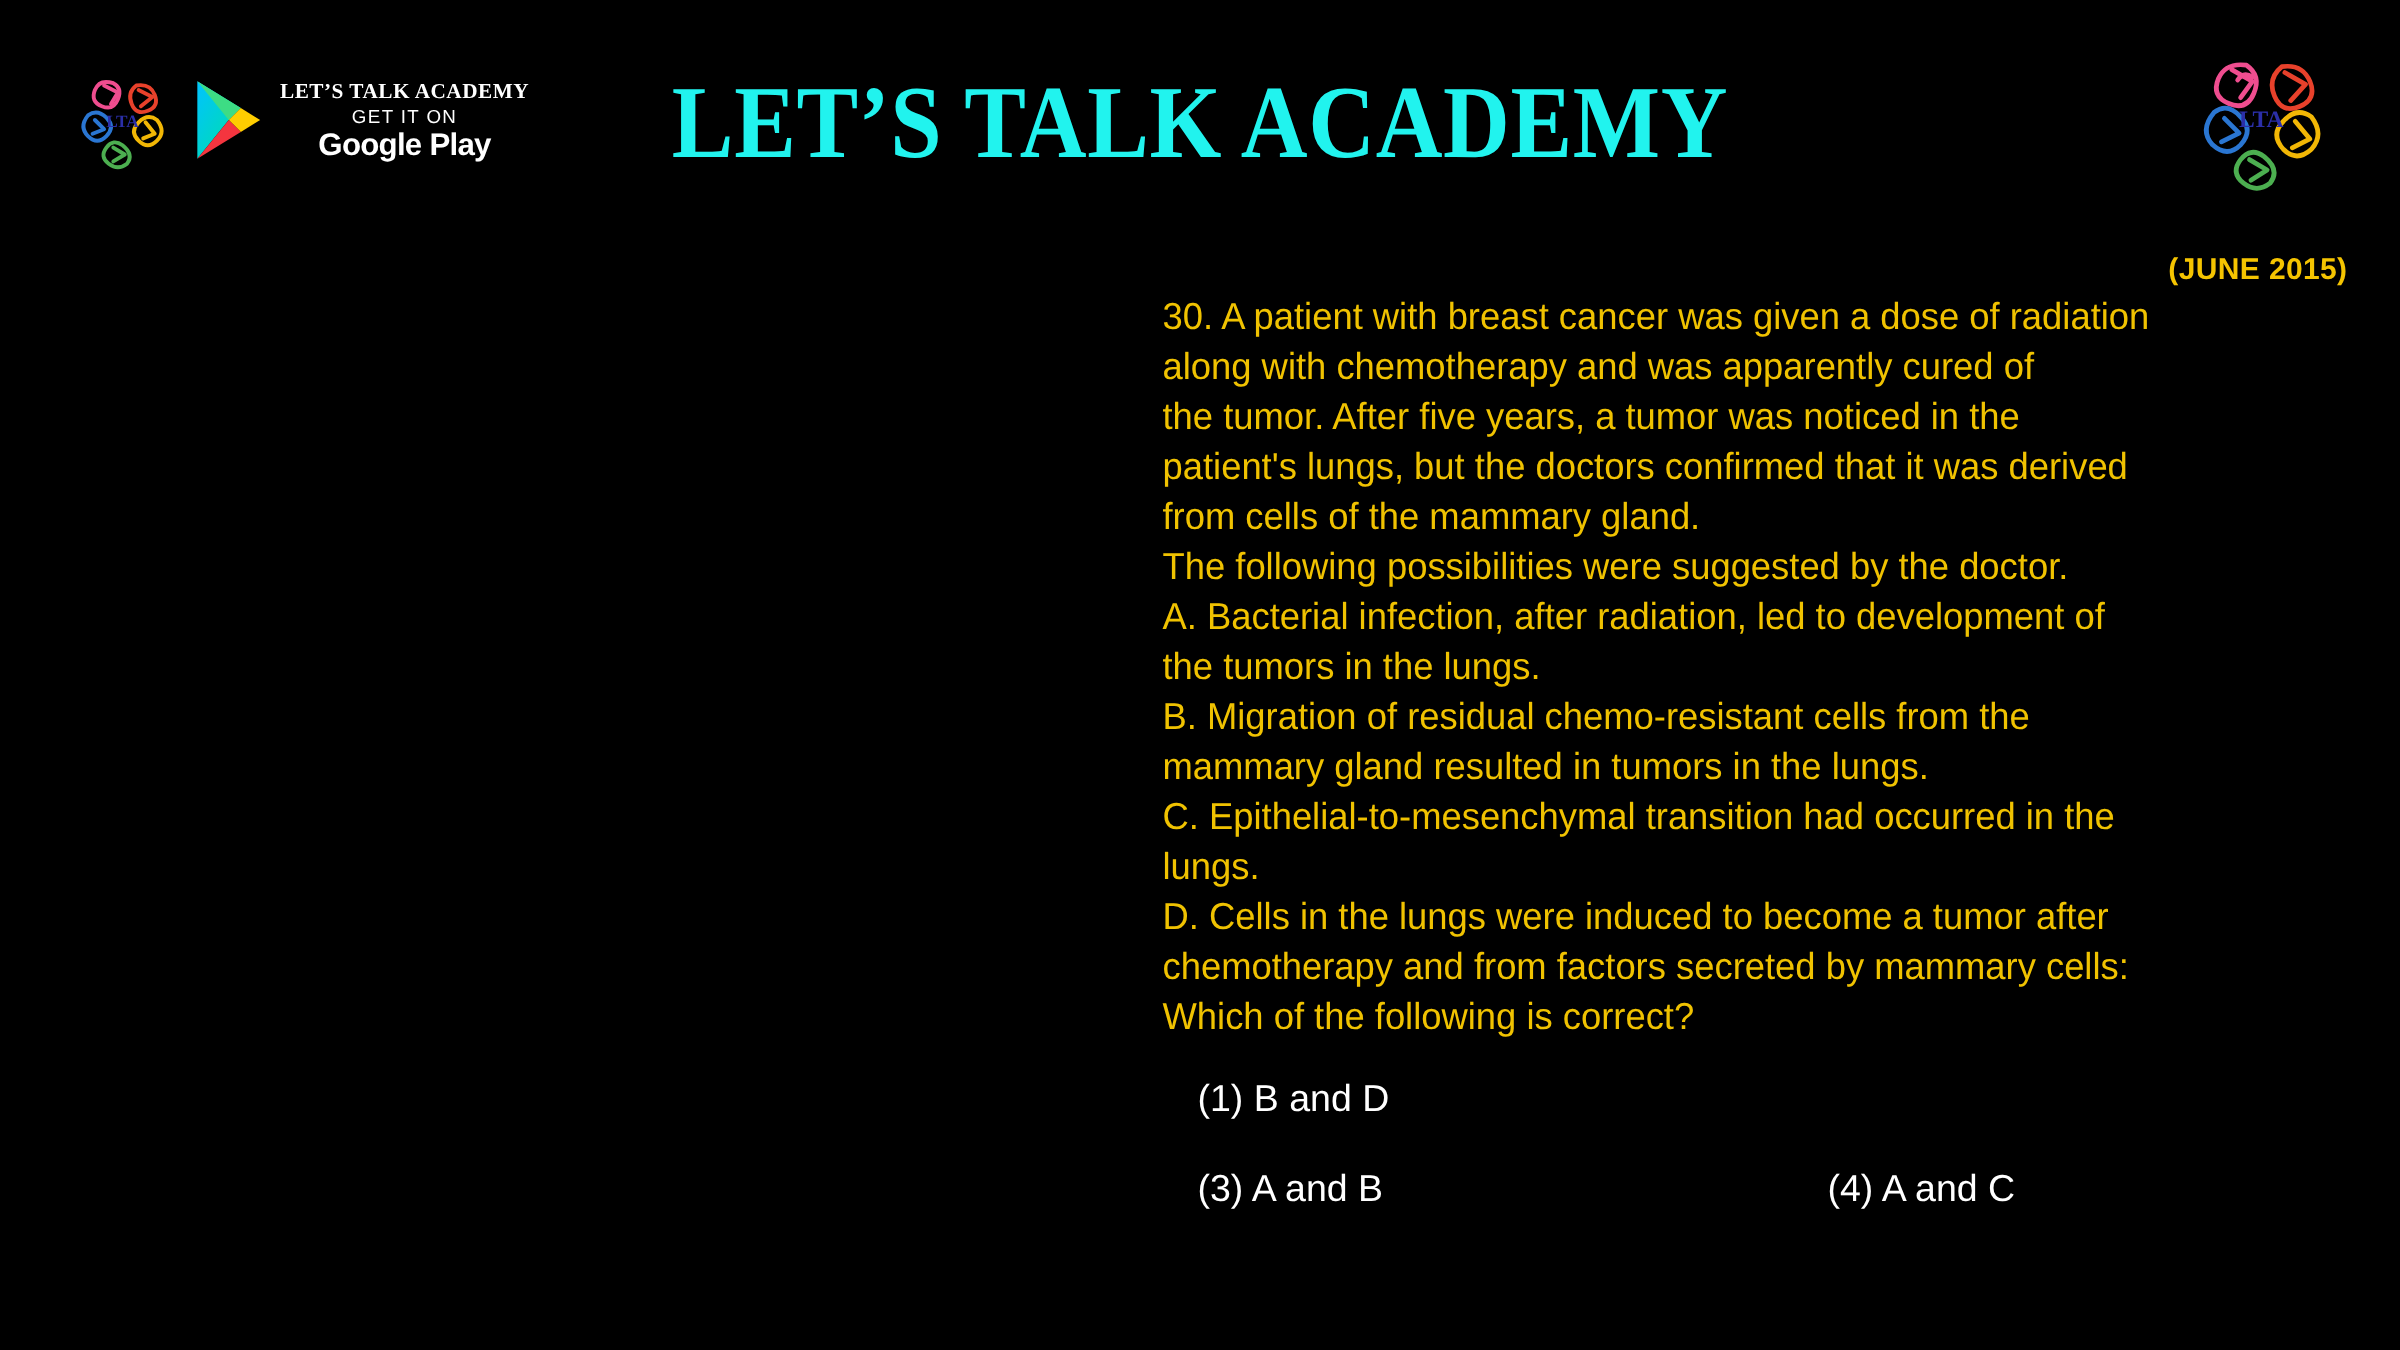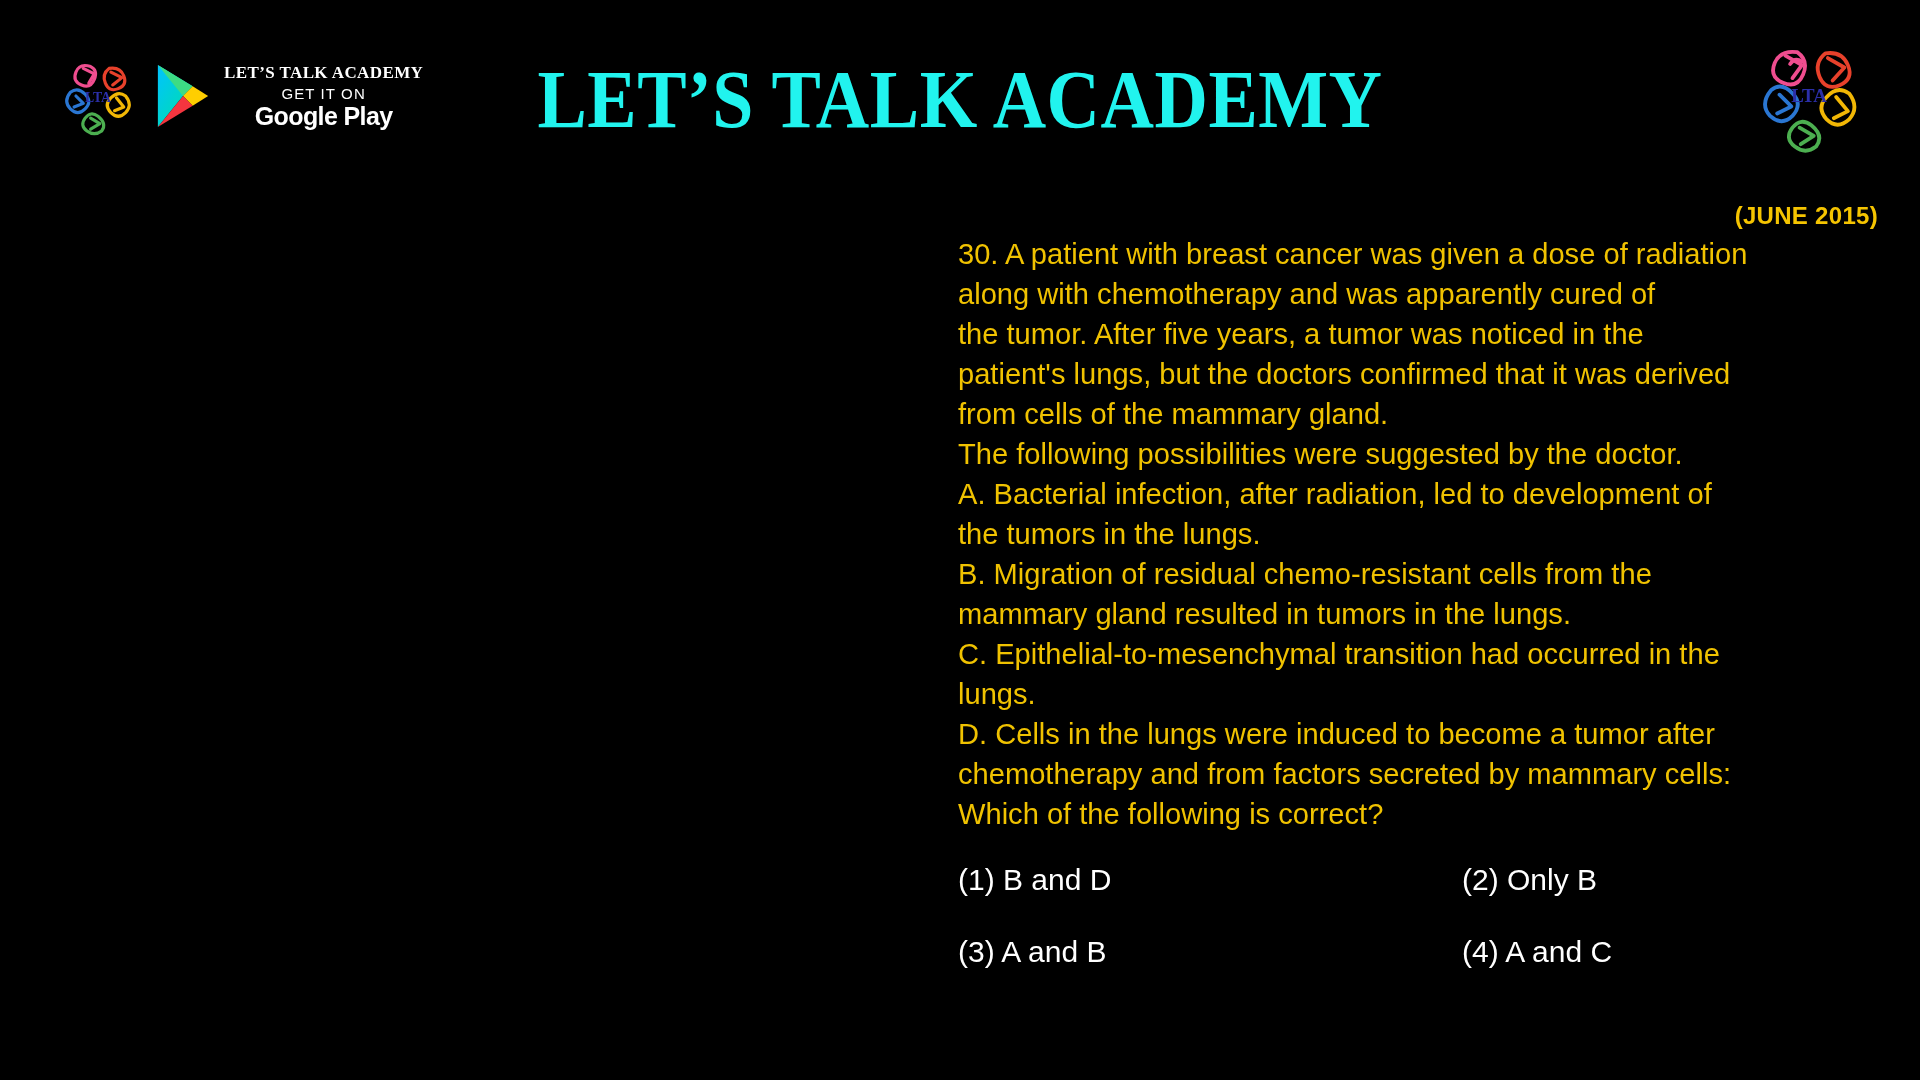--- a/index.html
+++ b/index.html
@@ -121,21 +121,21 @@
     font-weight: bold;
     font-size: 24px;
     letter-spacing: 0.3px;
     white-space: nowrap;
     margin-top: 16px;
   }
 
   
   .question-block {
     position: absolute;
-    left: 958px;
+    left: 930px;
     top: 234px;
     width: 930px;
   }
   .q-line {
     color: #f0c200;
     font-family: "Liberation Sans", sans-serif;
     font-size: 30px;
     line-height: 40px;
     white-space: nowrap;
     transform: scaleX(0.97);
@@ -244,21 +244,20 @@
     <div class="q-line">C. Epithelial-to-mesenchymal transition had occurred in the</div>
     <div class="q-line">lungs.</div>
     <div class="q-line">D. Cells in the lungs were induced to become a tumor after</div>
     <div class="q-line">chemotherapy and from factors secreted by mammary cells:</div>
     <div class="q-line">Which of the following is correct?</div>
   </div>
 
   <div class="options">
     <div class="option-row">
       <div class="option col-1">(1) B and D</div>
-      <div class="option col-2">(2) Only B</div>
     </div>
     <div class="option-row">
       <div class="option col-1">(3) A and B</div>
       <div class="option col-2">(4) A and C</div>
     </div>
   </div>
 
 </div>
 
 </body></html>

